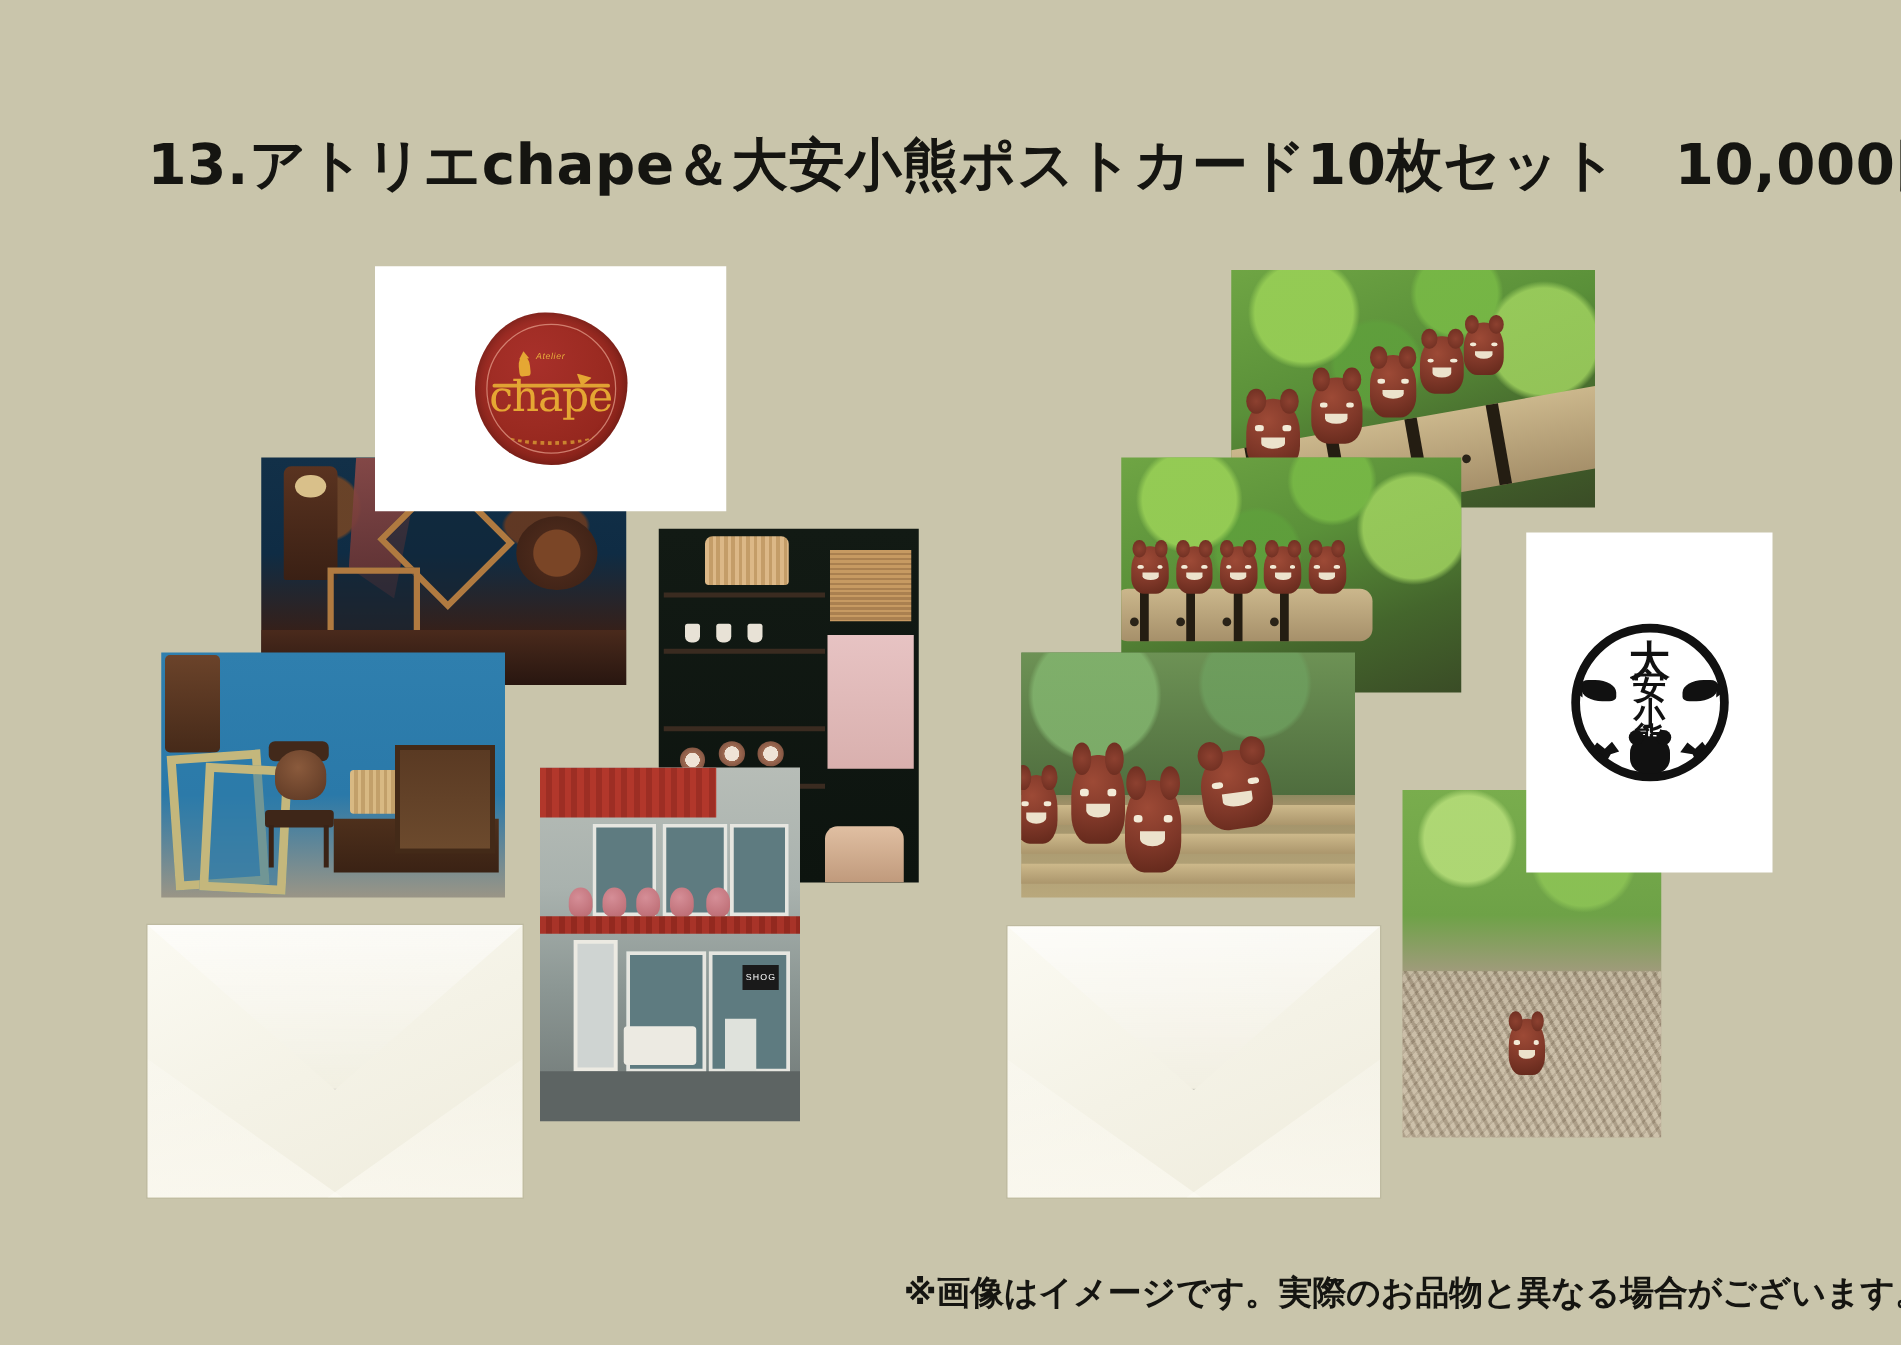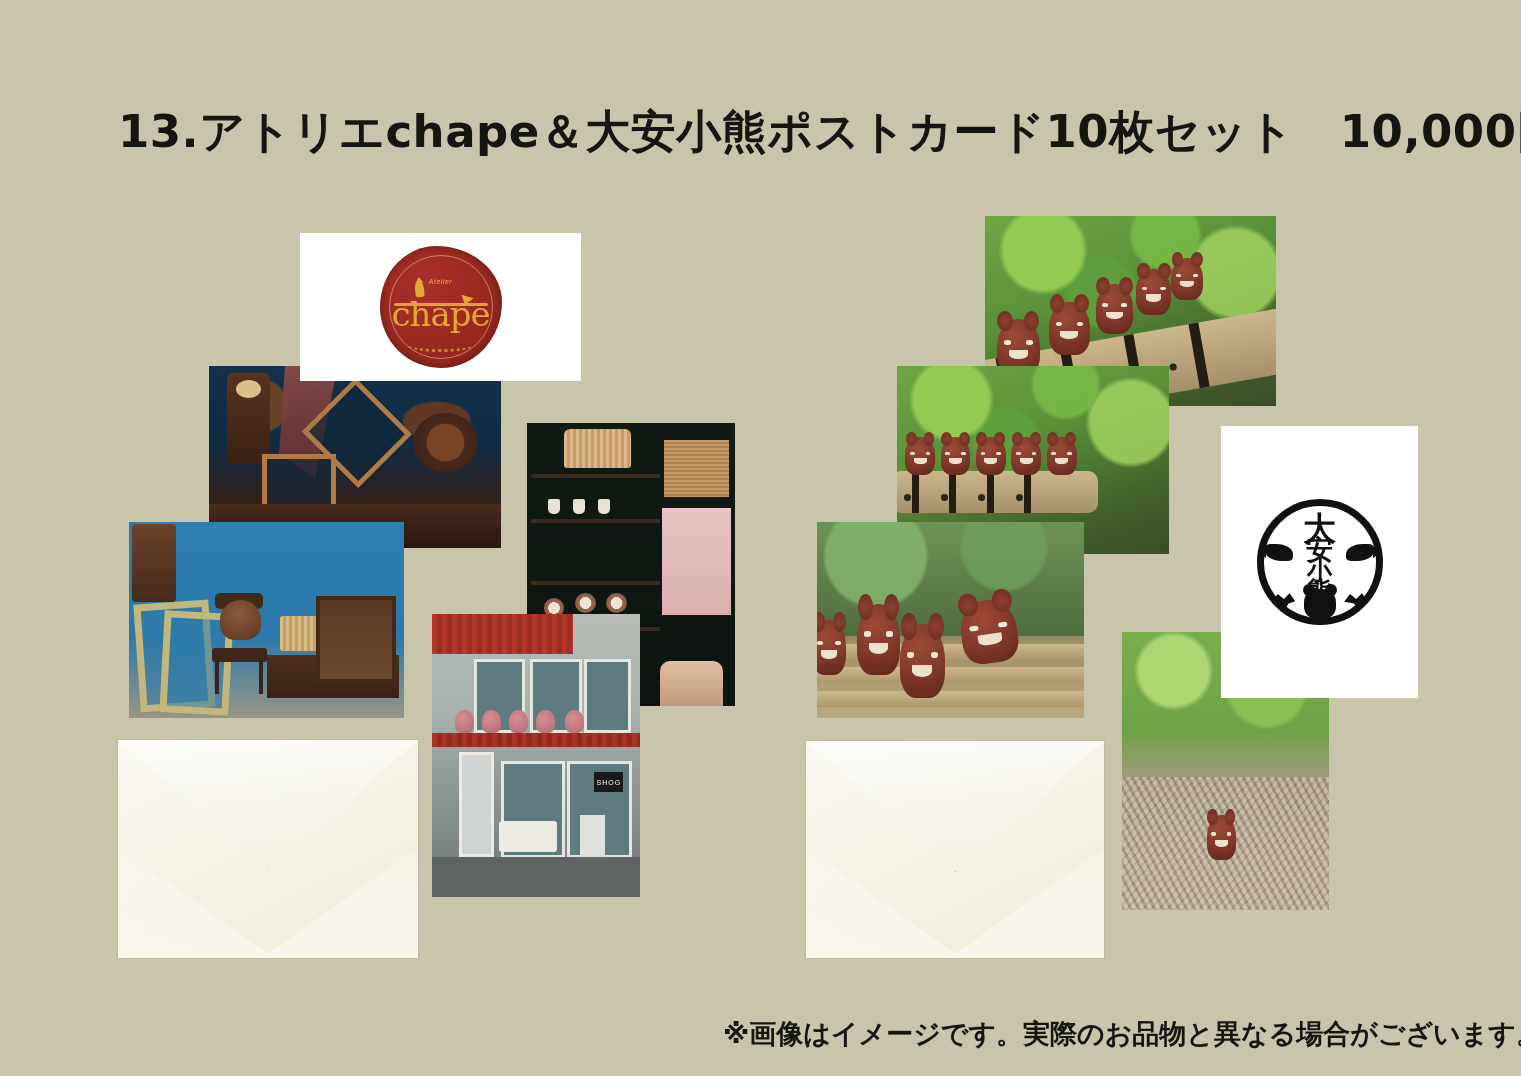--- a/index.html
+++ b/index.html
@@ -335,21 +335,21 @@
 
   <div class="photo ph-antique-dark" style="left:209px;top:366px;width:292px;height:182px;">
     <div class="clock"></div>
     <div class="drape"></div>
     <div class="frame" style="left:37%;top:16%;width:24%;height:36%;transform:rotate(45deg);"></div>
     <div class="wheel"></div>
     <div class="frame" style="left:18%;bottom:4%;width:22%;height:42%;"></div>
     <div class="table"></div>
   </div>
 
-  <div class="photo card-white" style="left:300px;top:213px;width:281px;height:148px;margin-top:20px;">
+  <div class="photo card-white" style="left:300px;top:213px;width:281px;height:196px;">
     <div class="seal">
       <div class="blob"></div>
       <div class="ring"></div>
       <div class="cat"></div>
       <div class="bar"></div>
       <div class="mini">Atelier</div>
       <div class="word">chape</div>
       <div class="brush"></div>
       <div class="arc"></div>
     </div>

